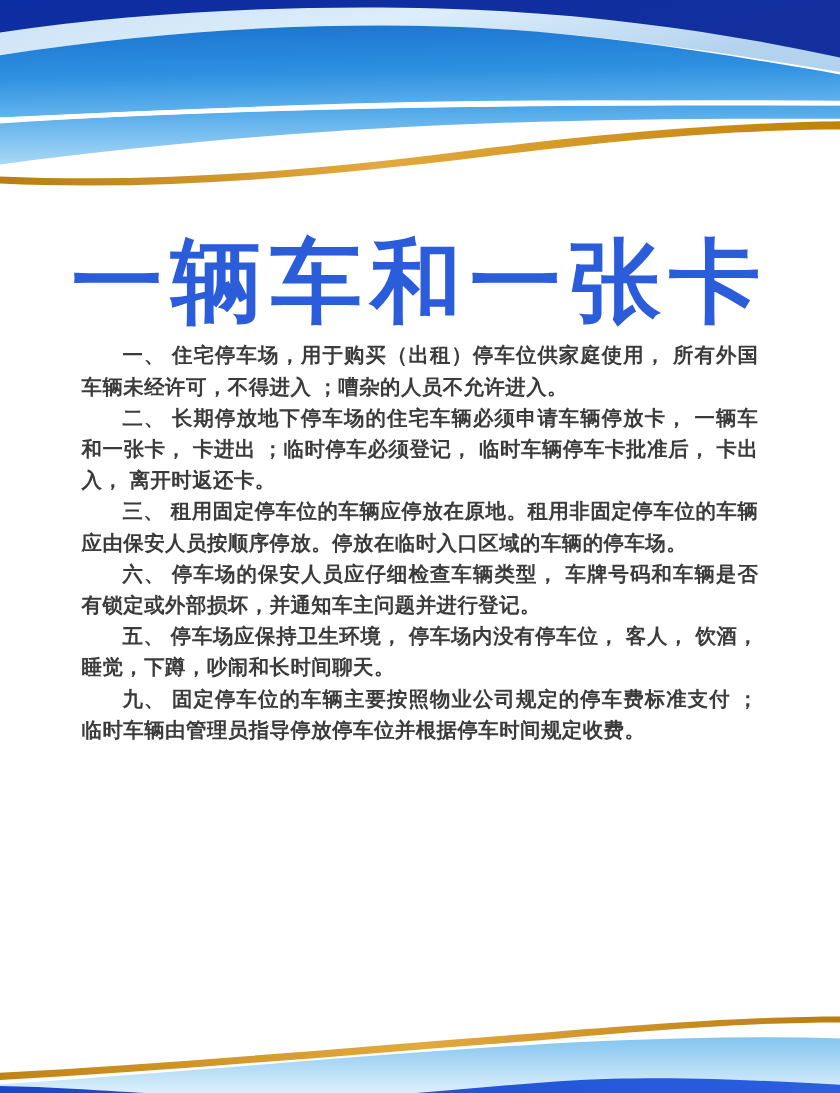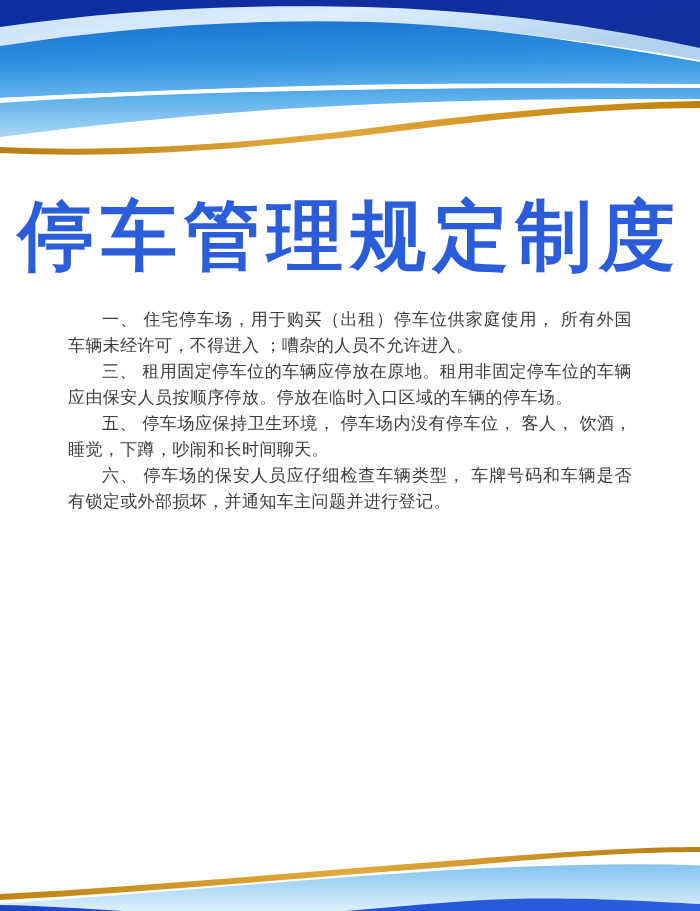--- a/index.html
+++ b/index.html
@@ -34,27 +34,27 @@
     font-size: 76px;
     line-height: 100px;
     font-weight: 900;
     letter-spacing: 7px;
     color: #2b5cd9;
     white-space: nowrap;
   }
 
   .regulations {
     position: absolute;
-    top: 307px;
+    top: 284px;
     left: 68px;
     width: 564px;
     color: #3b3b3b;
     font-size: 17px;
     line-height: 26px;
-    font-weight: normal;
+    font-weight: bold;
     letter-spacing: 0.4px;
   }
   .regulations p {
     margin: 0;
     text-indent: 2em;
     text-align: justify;
   }
 </style>
 </head>
 <body>
@@ -86,27 +86,29 @@
     </linearGradient>
   </defs>
   <path d="M0,0 H700 V60 C580,40 470,25 370,22 C250,19 130,26 0,46 Z" fill="url(#gCrescent)"></path>
   <path d="M0,0 H700 V48 C590,24 480,10 365,7 C250,4 120,9 0,27 Z" fill="url(#gNavy)"></path>
   <path d="M0,46 C130,26 250,19 370,22 C470,25 575,40 700,62 V88 C620,85 520,83 420,84 C290,85 150,91 0,98 Z" fill="url(#gMain)"></path>
   <path d="M0,103 C180,91 380,87 700,88 L700,99 C460,98 260,103 0,137 Z" fill="url(#gSky)"></path>
   <path d="M0,100 C250,87 480,84 700,86" fill="none" stroke="#ffffff" stroke-width="4"></path>
   <path d="M0,147 C130,153 270,142 410,123 C530,108 630,102 700,101 L700,108 C610,108 520,116 400,131 C260,148 130,159 0,153 Z" fill="url(#gGold)"></path>
 </svg>
 
-<h1 class="page-title">停车管理规定制度</h1>
+<h1 class="page-title">一辆车和一张卡</h1>
 
 <div class="regulations">
   <p>一、 住宅停车场，用于购买（出租）停车位供家庭使用， 所有外国车辆未经许可，不得进入 ；嘈杂的人员不允许进入。</p>
+  <p>二、 长期停放地下停车场的住宅车辆必须申请车辆停放卡， 一辆车和一张卡， 卡进出 ；临时停车必须登记， 临时车辆停车卡批准后， 卡出入， 离开时返还卡。</p>
   <p>三、 租用固定停车位的车辆应停放在原地。租用非固定停车位的车辆应由保安人员按顺序停放。停放在临时入口区域的车辆的停车场。</p>
+  <p>六、 停车场的保安人员应仔细检查车辆类型， 车牌号码和车辆是否有锁定或外部损坏，并通知车主问题并进行登记。</p>
   <p>五、 停车场应保持卫生环境， 停车场内没有停车位， 客人， 饮酒，睡觉，下蹲，吵闹和长时间聊天。</p>
-  <p>六、 停车场的保安人员应仔细检查车辆类型， 车牌号码和车辆是否有锁定或外部损坏，并通知车主问题并进行登记。</p>
+  <p>九、 固定停车位的车辆主要按照物业公司规定的停车费标准支付 ；临时车辆由管理员指导停放停车位并根据停车时间规定收费。</p>
 </div>
 
 <svg class="decor footer" viewBox="0 0 700 75" preserveAspectRatio="none" aria-hidden="true">
   <defs>
     <linearGradient id="gGoldF" x1="0" y1="0" x2="1" y2="0">
       <stop offset="0" stop-color="#c08414"></stop>
       <stop offset="0.5" stop-color="#e2a93e"></stop>
       <stop offset="1" stop-color="#b97d12"></stop>
     </linearGradient>
     <linearGradient id="gSkyF" x1="0" y1="0" x2="0" y2="1">

